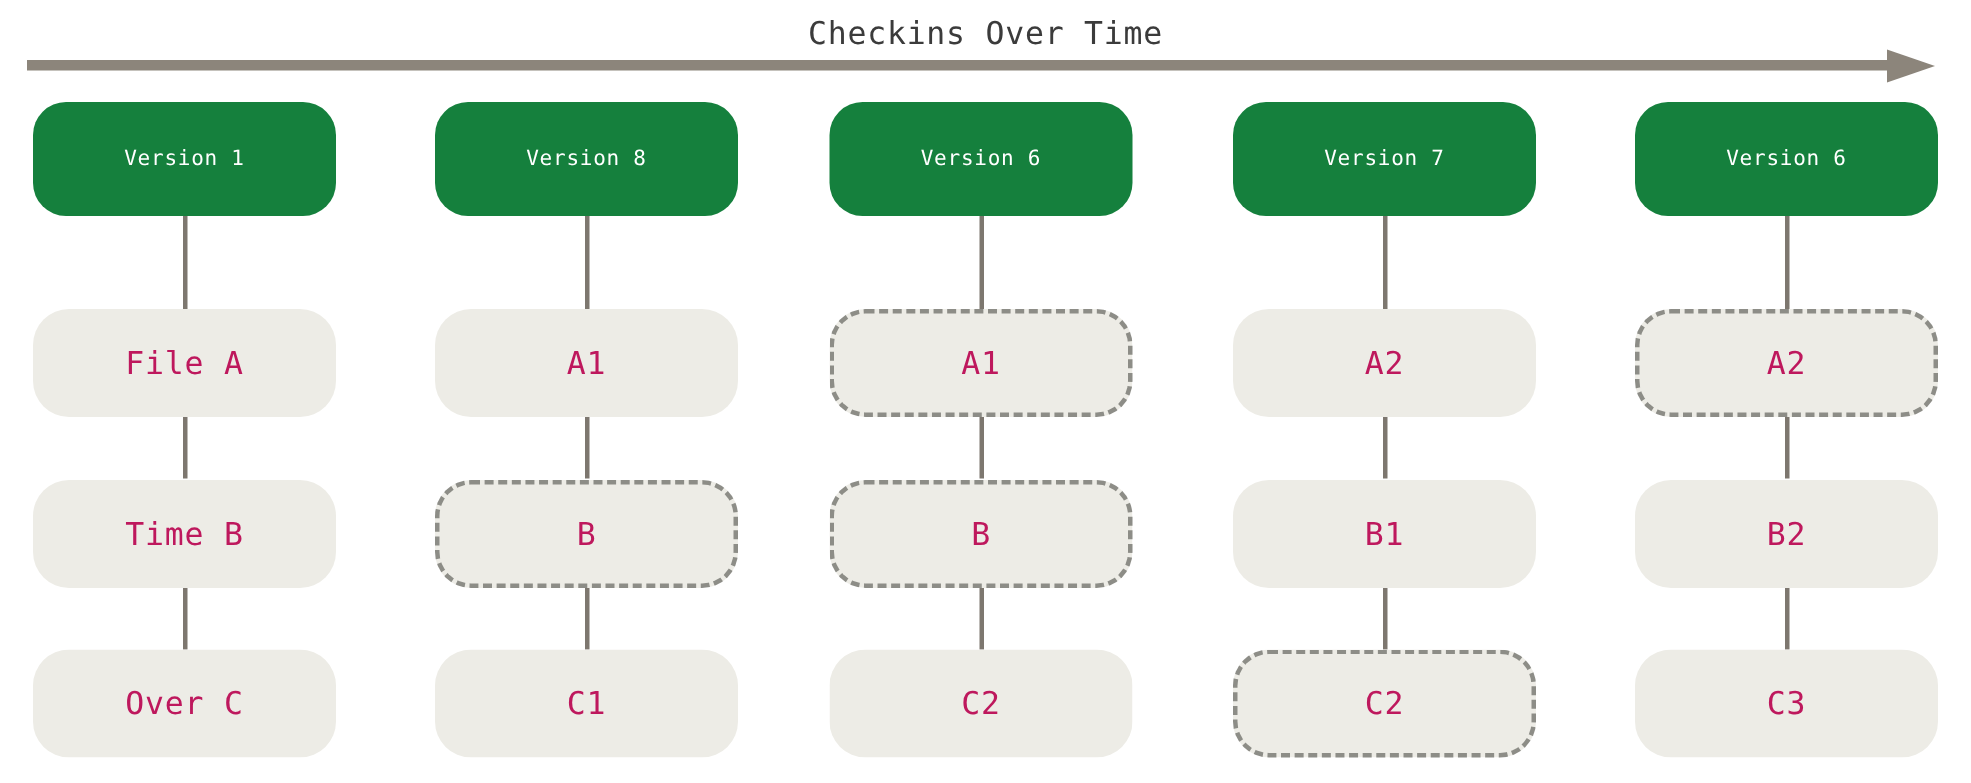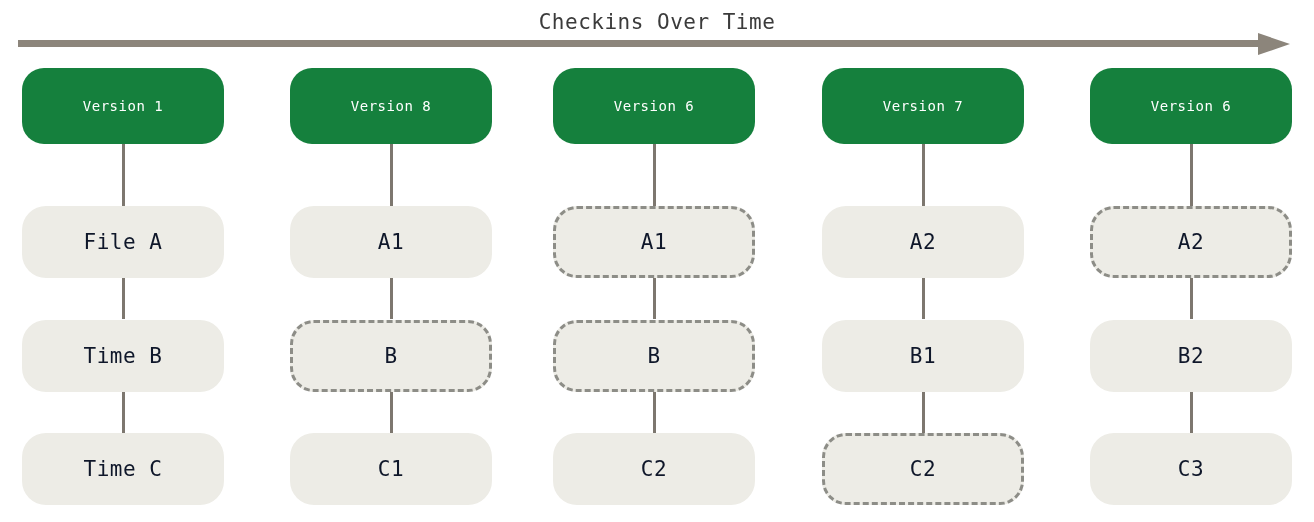--- a/index.html
+++ b/index.html
@@ -73,21 +73,21 @@
     z-index:2;
   }
 
   
   .file-box{
     position:absolute;
     left:0;
     width:202px;height:72px;
     background:#edece6;
     border-radius:24px;
-    color:#0f172a;
+    color:#be185d;
     font-size:21px;
     letter-spacing:0.5px;
     display:flex;align-items:center;justify-content:center;
     box-sizing:border-box;
     border:3px solid transparent;
     z-index:2;
   }
   .file-box.dashed{
     border:3px dashed #8d8d87;
     background:#edece6;
@@ -108,21 +108,21 @@
     <div class="arrow-head"></div>
   </div>
 
   <div class="col col-0">
     <div class="connector conn-v-a"></div>
     <div class="connector conn-a-b"></div>
     <div class="connector conn-b-c"></div>
     <div class="version-pill">Version 1</div>
     <div class="file-box row-a">File A</div>
     <div class="file-box row-b">Time B</div>
-    <div class="file-box row-c">Time C</div>
+    <div class="file-box row-c">Over C</div>
   </div>
 
   <div class="col col-1">
     <div class="connector conn-v-a"></div>
     <div class="connector conn-a-b"></div>
     <div class="connector conn-b-c"></div>
     <div class="version-pill">Version 8</div>
     <div class="file-box row-a">A1</div>
     <div class="file-box row-b dashed">B</div>
     <div class="file-box row-c">C1</div>

